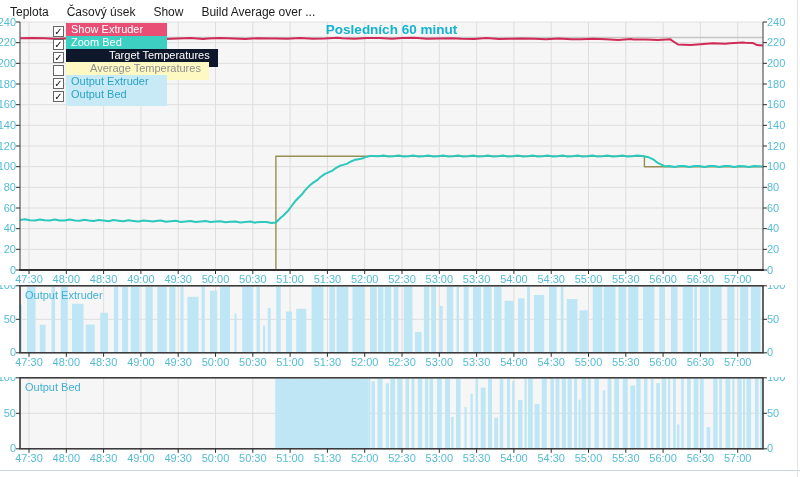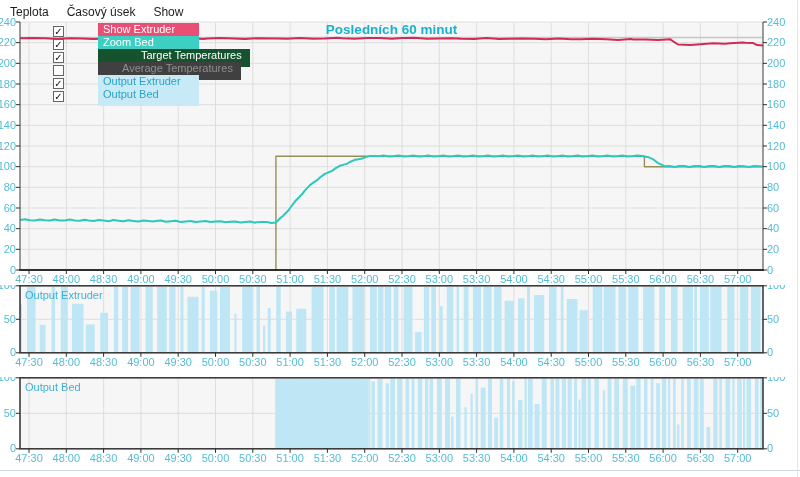--- a/index.html
+++ b/index.html
@@ -12,34 +12,35 @@
   svg text{font-family:"Liberation Sans",sans-serif;}
   #main-chart{top:0;}
   #out-extruder{top:285px;}
   #out-bed{top:377px;}
   .legend{position:absolute;left:53px;top:25px;z-index:5;font-size:11px;}
   .lg-row{display:flex;align-items:center;height:13px;}
   .lg-cb{display:inline-block;width:11px;height:11px;box-sizing:border-box;
          background:#fff;border:1px solid #666;margin-right:2px;flex:0 0 11px;
          font-size:10px;line-height:9px;text-align:center;color:#111;}
   .lg-strip{display:inline-block;height:18px;line-height:13px;padding:0 8px 0 5px;
-            min-width:88px;white-space:nowrap;margin-left:32px;}
+            min-width:88px;white-space:nowrap;}
   .win-bottom{position:absolute;left:0;top:470px;width:800px;height:1px;
               background:#c9d6e4;z-index:2;}
   .win-right{position:absolute;left:797px;top:0;width:1px;height:477px;
              background:#e4e4e4;z-index:2;}
 </style>
 </head>
 <body>
 
 <div class="app">
   <div class="menubar" id="menubar">
       <span class="menu-item">Teplota</span>
       <span class="menu-item">Časový úsek</span>
       <span class="menu-item">Show</span>
+      <span class="menu-item">Build Average over ...</span>
     </div>
   <svg id="main-chart" width="800" height="285">
       <g>
         <rect x="20" y="22" width="743" height="248" fill="#f6f6f6"></rect>
       </g>
       <g>
         <line x1="20" y1="270" x2="763" y2="270" stroke="#dedede" stroke-width="1"></line>
         <line x1="20" y1="249.33333333333334" x2="763" y2="249.33333333333334" stroke="#dedede" stroke-width="1"></line>
         <line x1="20" y1="228.66666666666669" x2="763" y2="228.66666666666669" stroke="#dedede" stroke-width="1"></line>
         <line x1="20" y1="208" x2="763" y2="208" stroke="#dedede" stroke-width="1"></line>
@@ -196,25 +197,25 @@
       <div class="lg-row">
         <span class="lg-cb">✓</span>
         <span class="lg-strip" style="background: rgb(233, 78, 117); color: rgb(255, 255, 255);">Show Extruder</span>
       </div>
       <div class="lg-row">
         <span class="lg-cb">✓</span>
         <span class="lg-strip" style="background: rgb(62, 207, 195); color: rgb(255, 255, 255);">Zoom Bed</span>
       </div>
       <div class="lg-row">
         <span class="lg-cb">✓</span>
-        <span class="lg-strip" style="background: #14532d; color: rgb(255, 255, 255); padding-left: 43px;">Target Temperatures</span>
+        <span class="lg-strip" style="background: #0f172a; color: rgb(255, 255, 255); padding-left: 43px;">Target Temperatures</span>
       </div>
       <div class="lg-row">
         <span class="lg-cb"></span>
-        <span class="lg-strip" style="background: #404040; color: rgb(143, 143, 143); padding-left: 24px;">Average Temperatures</span>
+        <span class="lg-strip" style="background: #fef9c3; color: rgb(143, 143, 143); padding-left: 24px;">Average Temperatures</span>
       </div>
       <div class="lg-row">
         <span class="lg-cb">✓</span>
         <span class="lg-strip" style="background: rgb(200, 234, 246); color: rgb(43, 163, 196);">Output Extruder</span>
       </div>
       <div class="lg-row">
         <span class="lg-cb">✓</span>
         <span class="lg-strip" style="background: rgb(200, 234, 246); color: rgb(43, 163, 196);">Output Bed</span>
       </div>
     </div>

